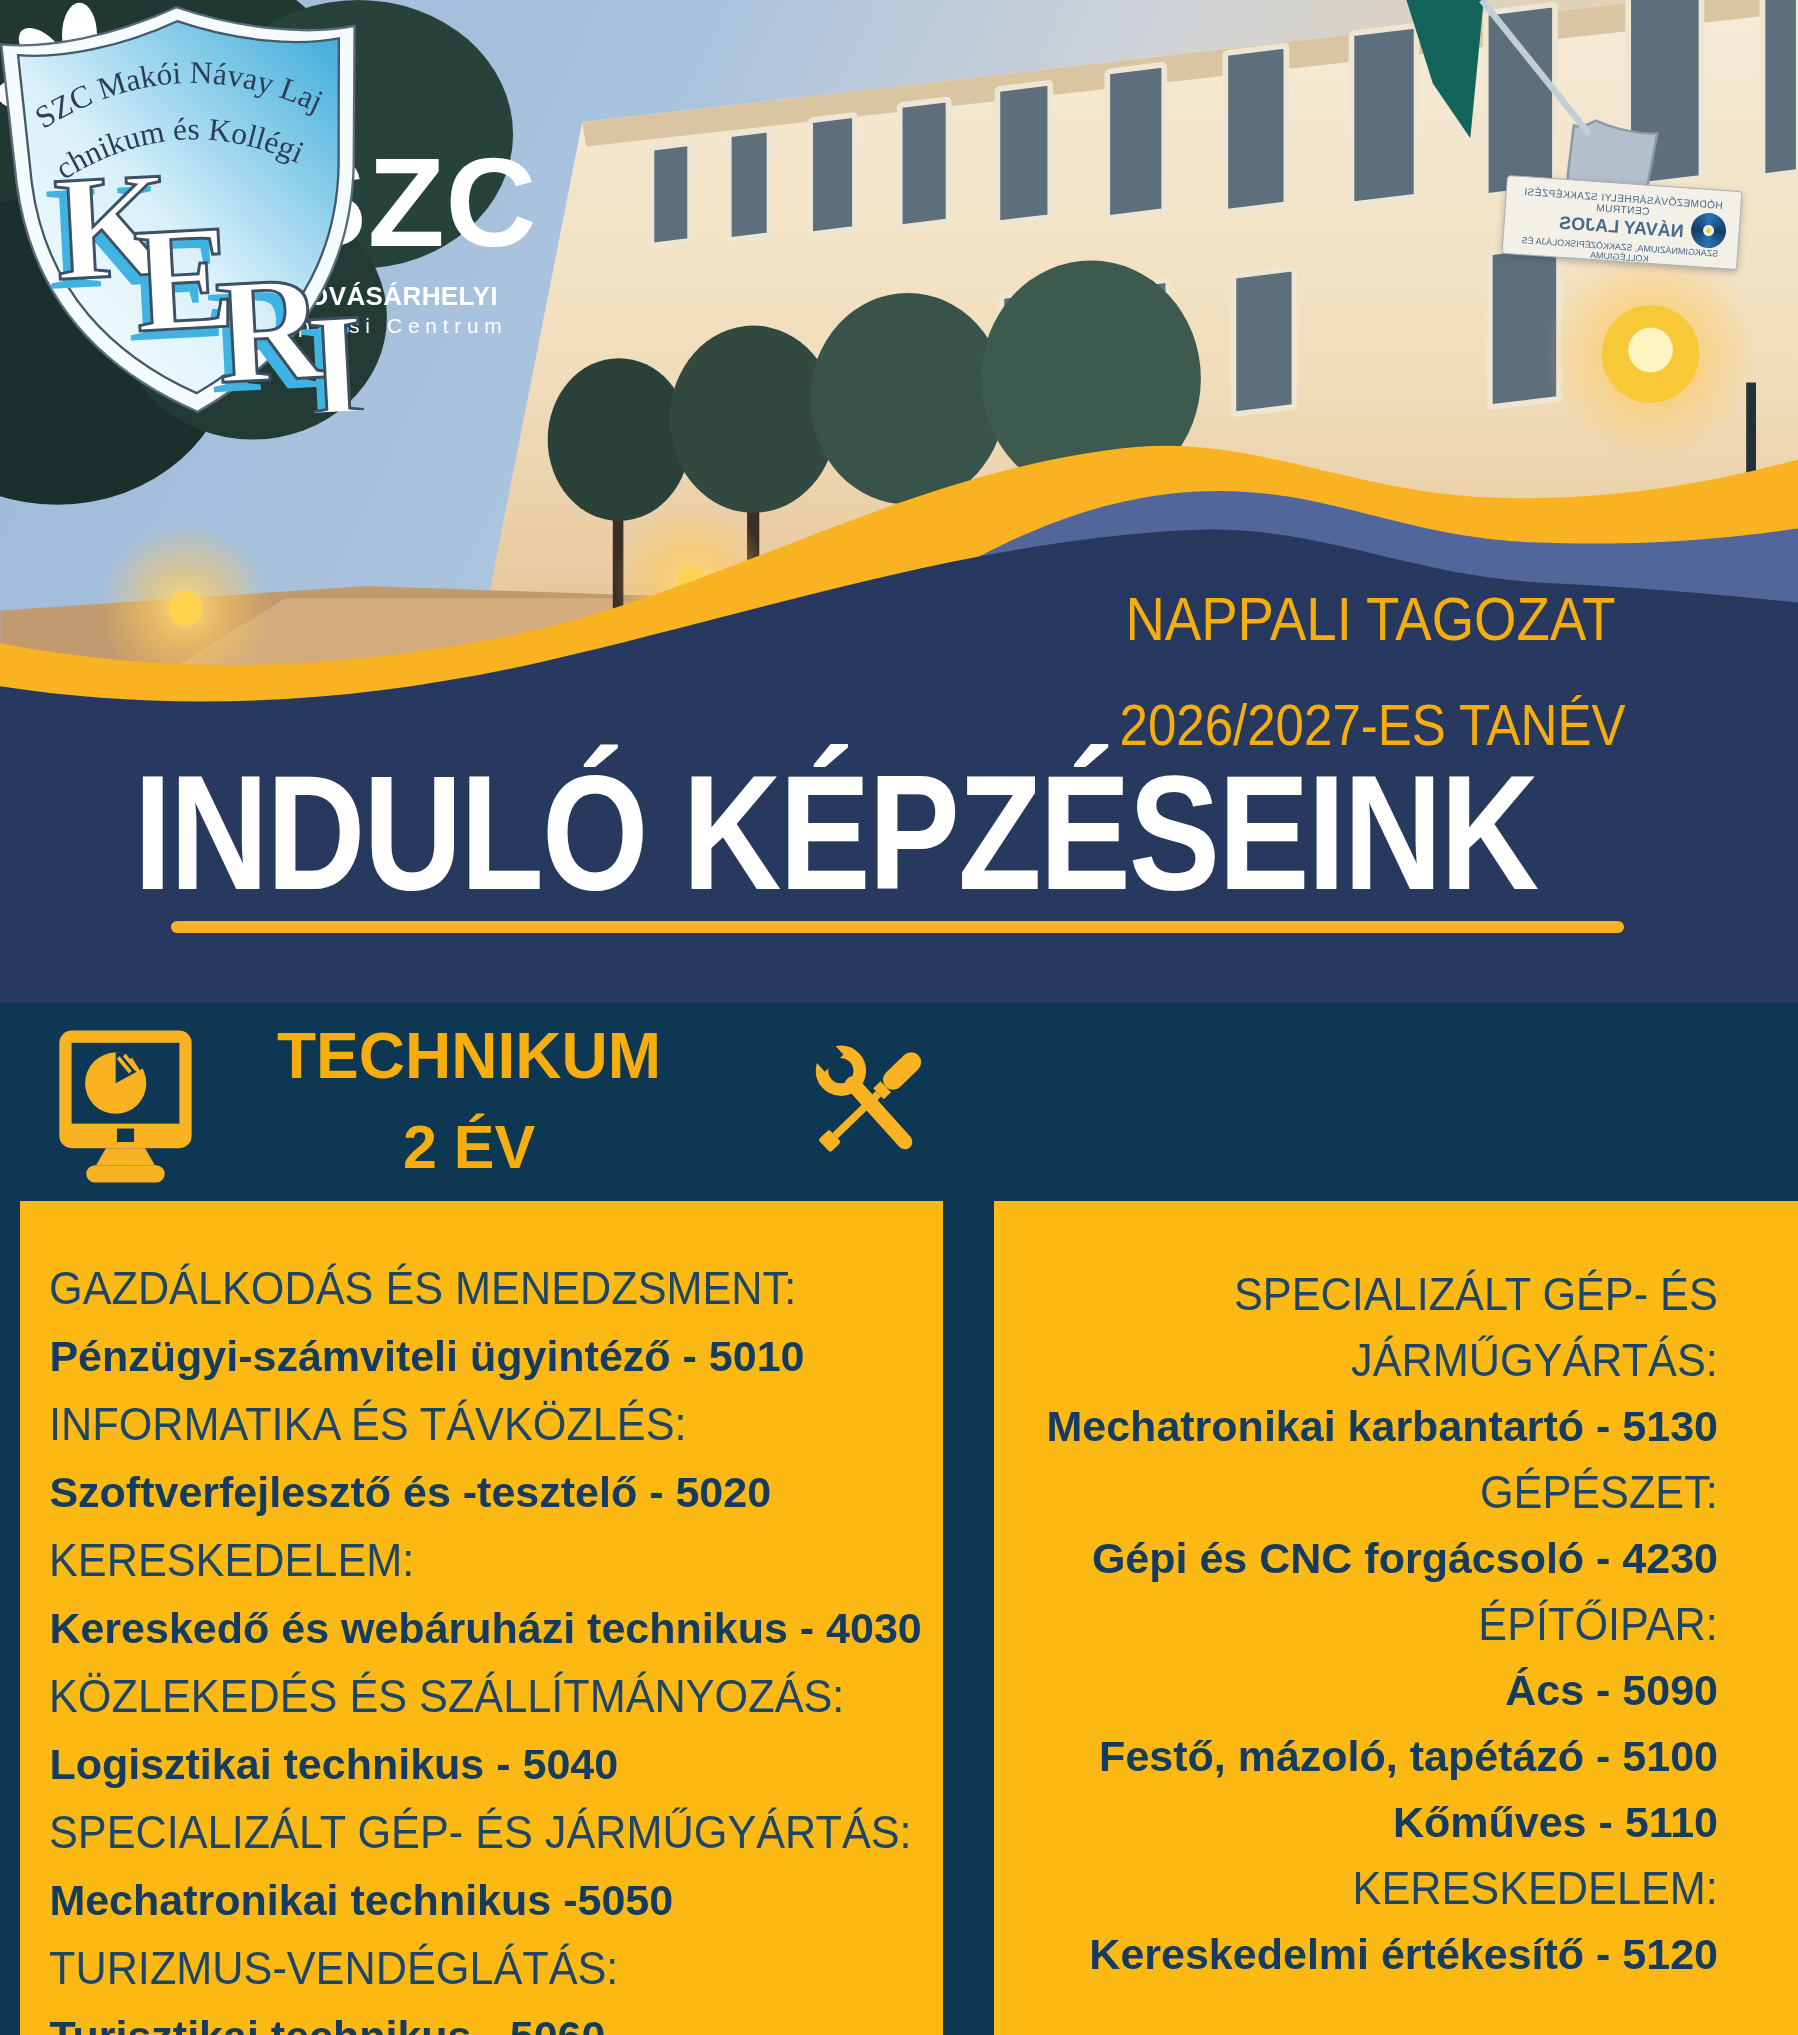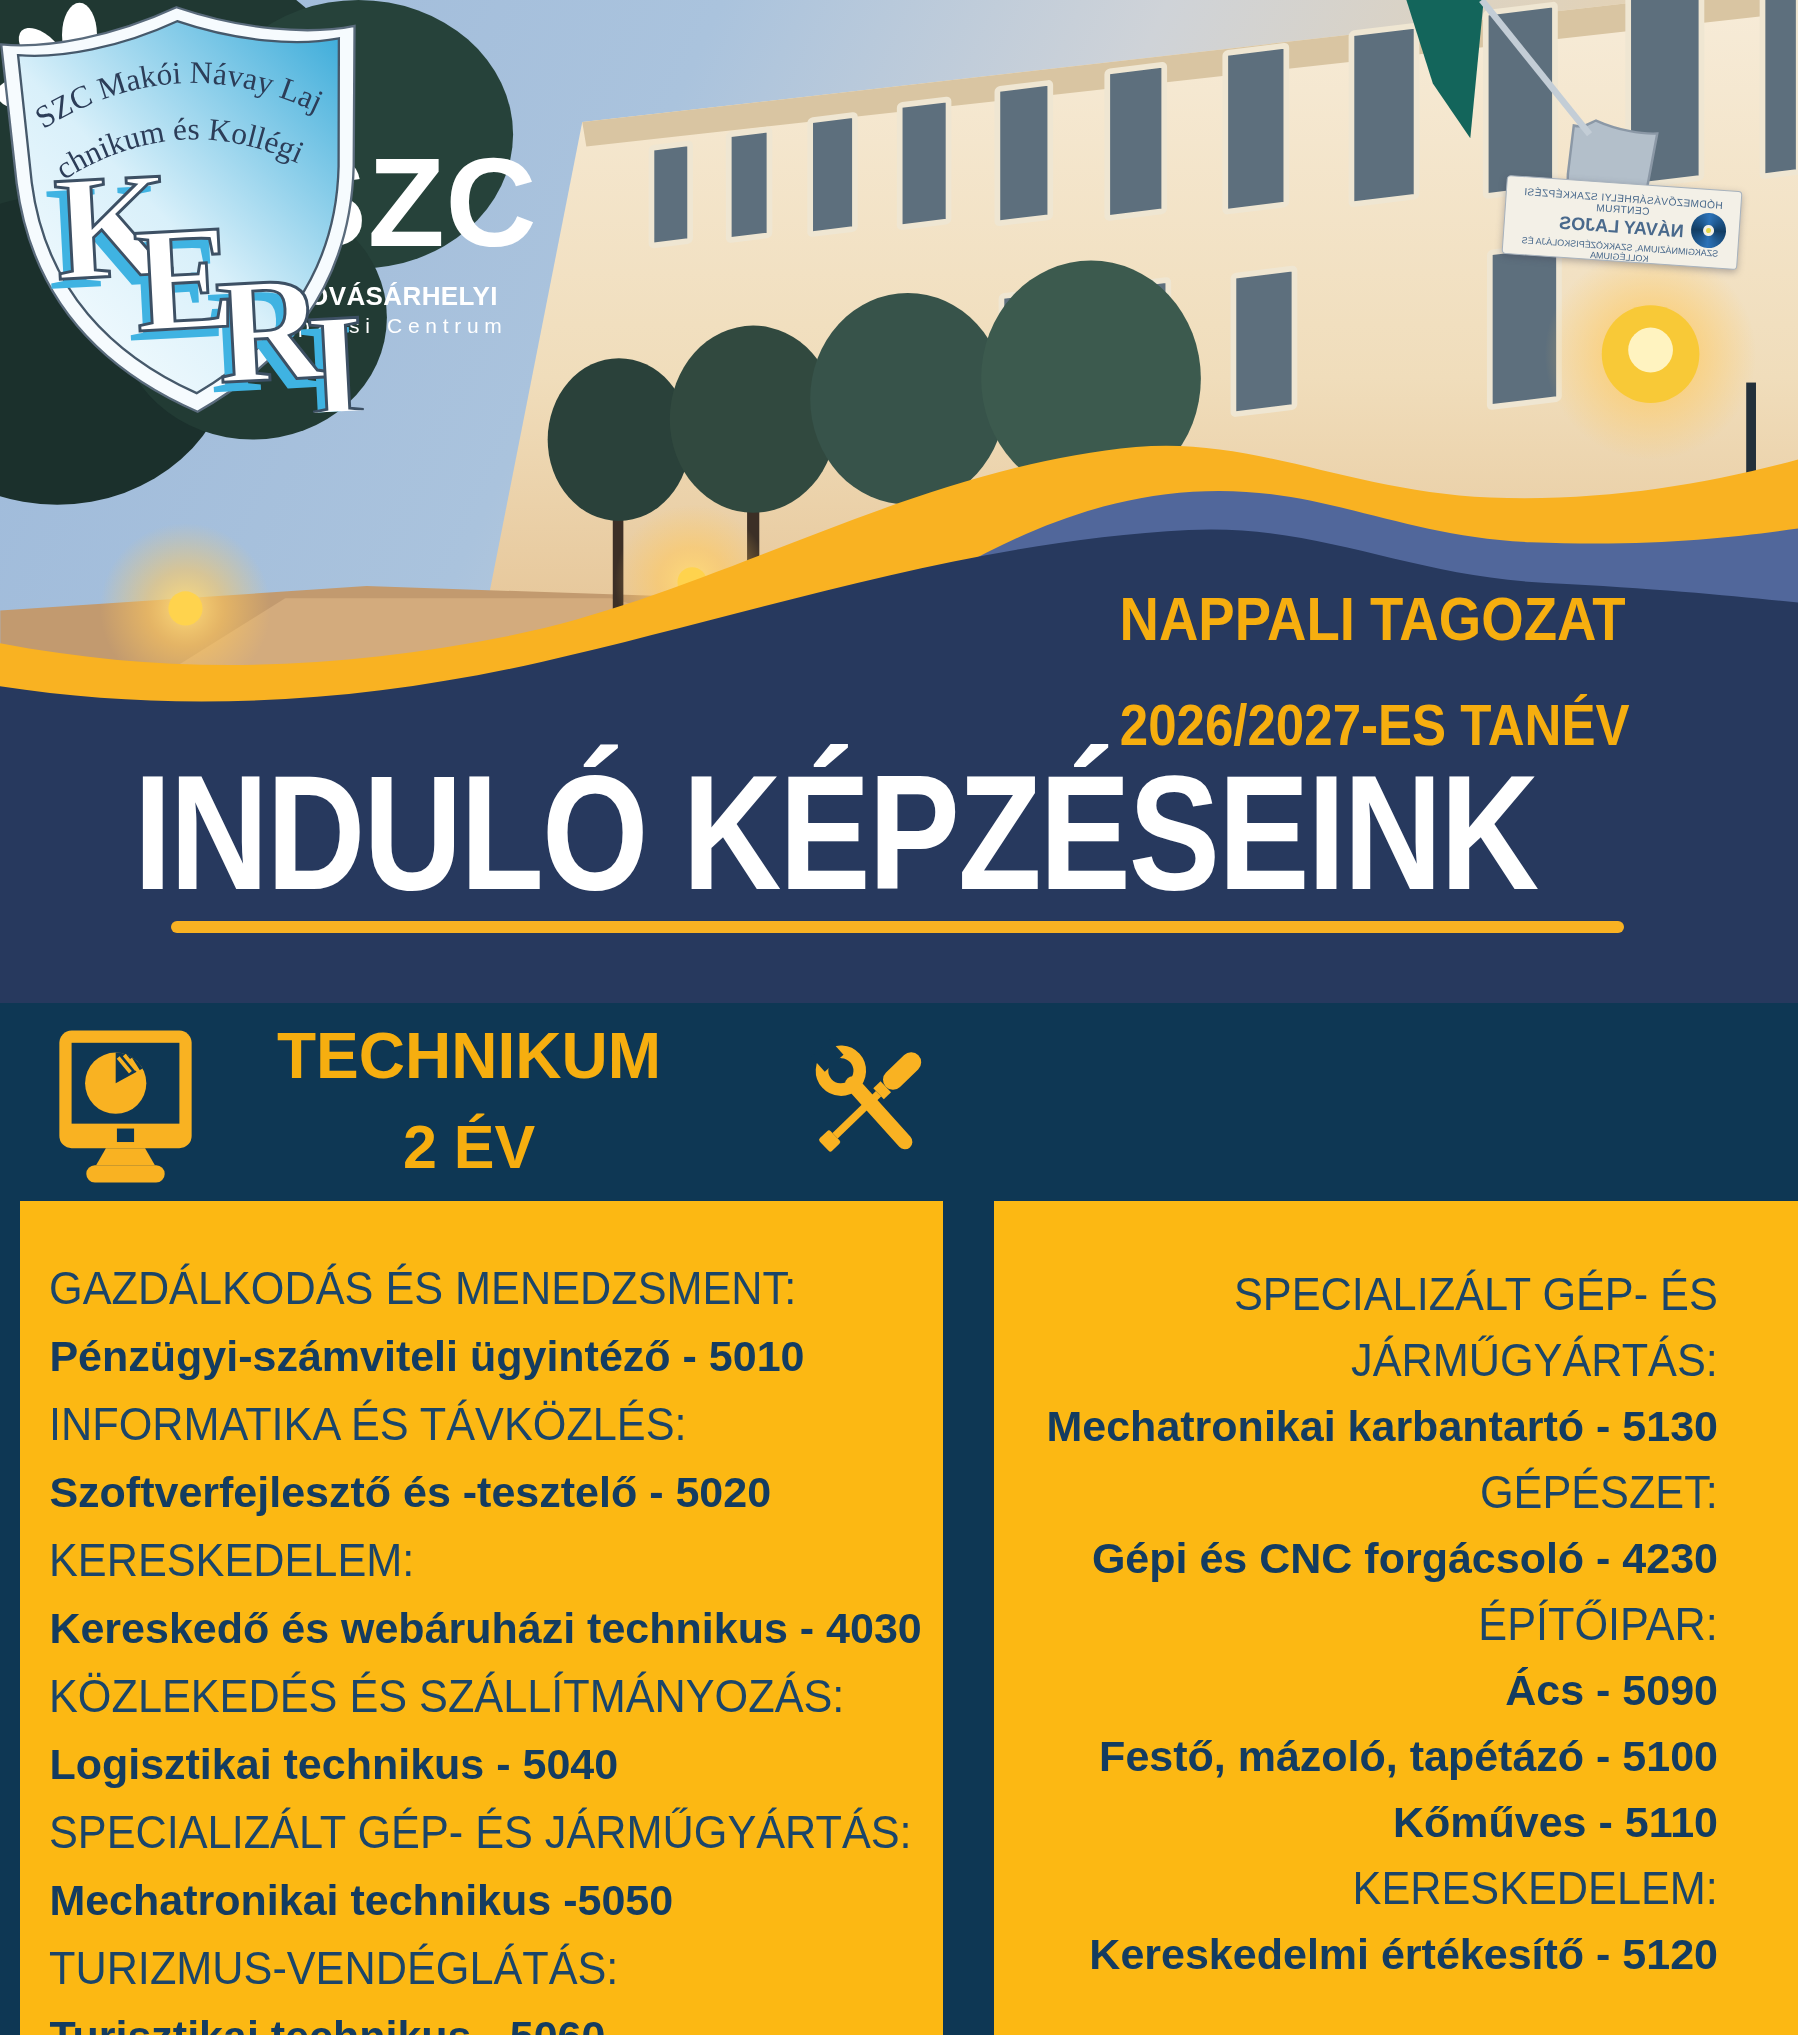--- a/index.html
+++ b/index.html
@@ -29,21 +29,21 @@
                background:conic-gradient(#2b72b8,#123d63,#2b72b8,#123d63,#2b72b8);}
   .plaque-logo::after{content:"";position:absolute;inset:12.2px;border-radius:50%;background:#f3f0e7;}
   .plaque-dot{position:absolute;left:24.4px;top:35px;width:4.9px;height:4.9px;border-radius:50%;background:#e4d84a;z-index:2;}
 
   
   .waves{left:0;top:399px;width:1799px;height:407px;}
   .upper-navy{left:0;top:804px;width:1799px;height:200px;background:#27395E;}
   .deep-section{left:0;top:1003px;width:1799px;height:1542px;background:#0E3754;}
 
   
-  .kicker{left:1085px;top:583px;width:570px;text-align:left;color:#F6AE0F;font-weight:700;}
+  .kicker{left:1085px;top:583px;width:570px;text-align:center;color:#F6AE0F;font-weight:400;}
   .kicker .k1{font-size:62px;transform:scaleX(.88);transform-origin:center;display:inline-block;white-space:nowrap;}
   .kicker .k2{font-size:58px;margin-top:37px;transform:scaleX(.88);transform-origin:center;display:inline-block;white-space:nowrap;}
   .main-title{left:0;top:751px;width:1617px;text-align:center;color:#ffffff;font-weight:700;
               font-size:163px;line-height:163px;}
   .main-title span{display:inline-block;transform:scaleX(.84);transform-origin:center;white-space:nowrap;letter-spacing:-2.4px;}
   .title-underline{left:171px;top:921px;width:1453px;height:12.2px;border-radius:6.1px;background:#F9B222;}
 
   
   .band{left:0;top:1003px;width:1799px;height:198px;}
   .band .track-name{position:absolute;color:#F6AE0F;font-weight:700;text-align:center;white-space:nowrap;}

